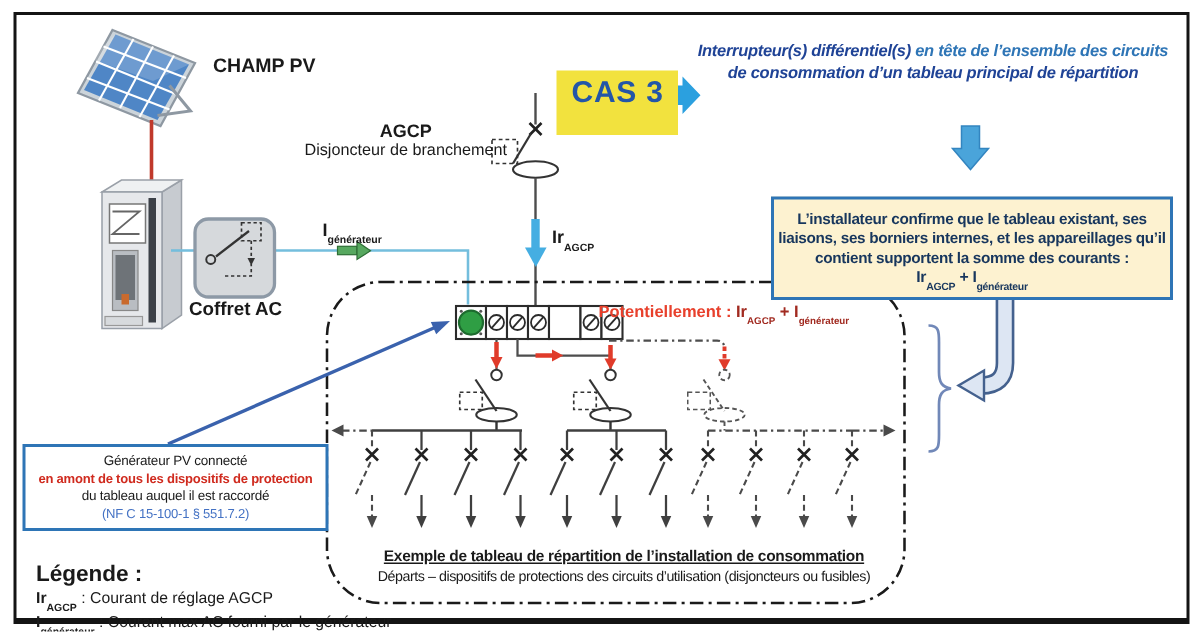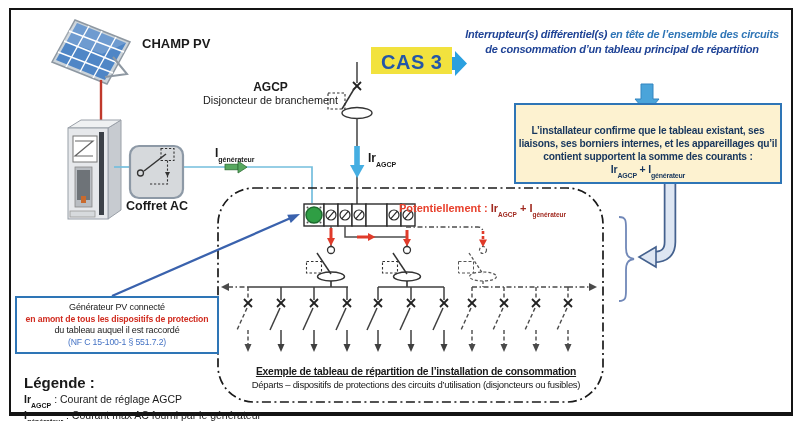--- a/index.html
+++ b/index.html
@@ -11,29 +11,29 @@
   .b{font-weight:bold;}
   sub.s{font-size:7px;font-weight:bold;position:relative;top:2px;}
   
   .champ{left:142px;top:36px;font-size:13px;font-weight:bold;}
   .agcp{left:193px;top:80px;width:155px;text-align:center;font-size:10.8px;}
   .agcp .t{font-weight:bold;font-size:12px;}
   .coffret{left:126px;top:199px;width:62px;text-align:right;font-size:12.5px;font-weight:bold;}
   .igen{left:215px;top:146px;font-size:12px;font-weight:bold;}
   .iragcp{left:368px;top:151px;font-size:12px;font-weight:bold;}
   
-  .cas3{left:371px;top:47px;background:#f2e23e;color:#2356a8;font-weight:bold;font-size:20px;padding:3px 10px 0;letter-spacing:.5px;}
+  .cas3{left:371px;top:47px;background:#f2e23e;color:#2356a8;font-weight:bold;font-size:20px;padding:3px 10px 16px;letter-spacing:.5px;}
   
   .headline{left:450px;top:27px;width:344px;text-align:center;font-size:11px;font-weight:bold;font-style:italic;letter-spacing:-0.2px;line-height:1.4;}
   .hl-em{color:#1f4396;}
   .hl-rest{color:#2e75b6;}
   .hl-l2{color:#1f4396;}
   .hl-l3{color:#2e75b6;text-decoration:underline;}
   
-  .instbox{left:514px;top:103px;width:264px;background:#fdf2d0;border:2px solid #2e75b6;text-align:center;color:#17365d;font-weight:bold;font-size:10.2px;letter-spacing:-0.2px;padding:20px 0 3px;line-height:1.25;}
+  .instbox{left:514px;top:131px;width:264px;background:#fdf2d0;border:2px solid #2e75b6;text-align:center;color:#17365d;font-weight:bold;font-size:10.2px;letter-spacing:-0.2px;padding:8px 0 3px;line-height:1.25;}
   .instbox .frm{font-size:10.5px;}
   
   .pot{left:399px;top:202px;font-size:11px;font-weight:bold;}
   .pot .r{color:#e8402c;}
   .pot .f{color:#a12a20;}
   .pot sub.s{font-size:6.5px;}
   
   .pvnote{left:15px;top:296px;width:192px;border:2px solid #2e75b6;background:#fff;text-align:center;font-size:9px;padding:4px 4px;line-height:1.3;letter-spacing:-0.15px;}
   .pvnote .red{color:#d02b1f;font-weight:bold;font-size:8.7px;}
   .pvnote .blue{color:#4472c4;font-size:8.7px;}

